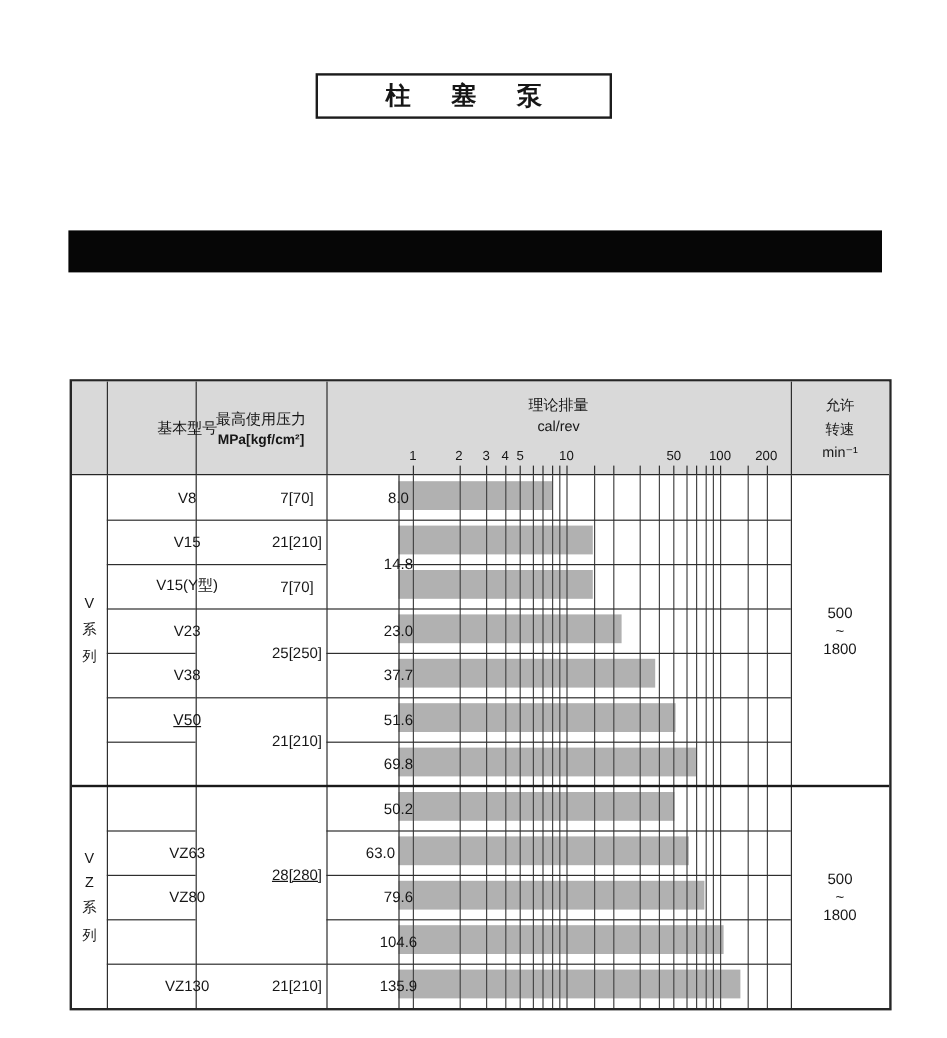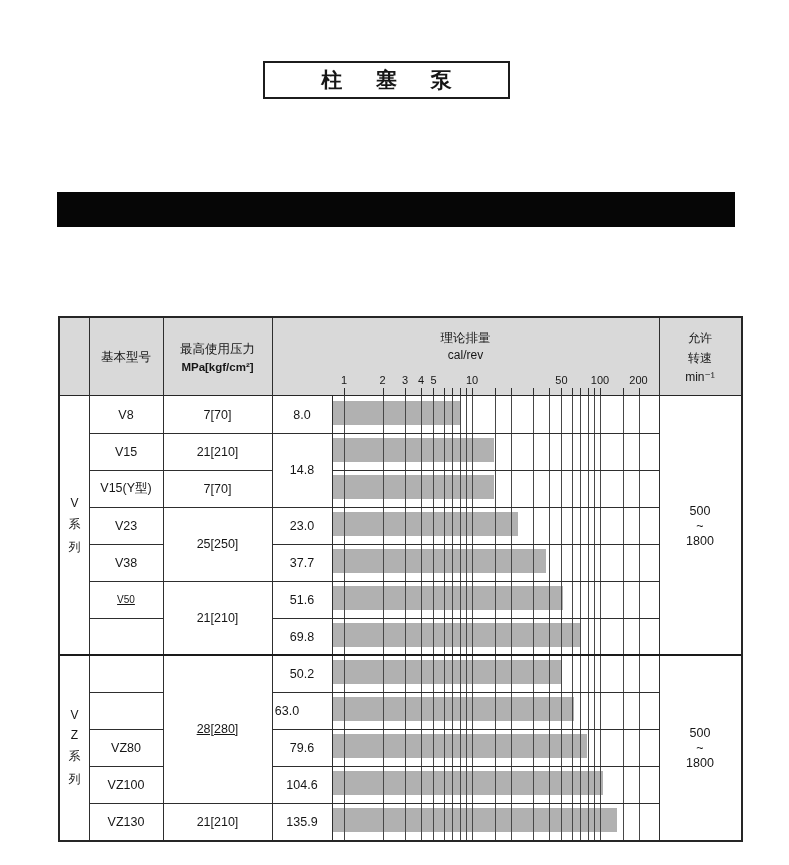--- a/index.html
+++ b/index.html
@@ -10,21 +10,21 @@
              display:flex;align-items:center;justify-content:center;background:#ffffff;}
   .title-text{font-size:21px;font-weight:bold;letter-spacing:14px;text-indent:14px;white-space:nowrap;}
   .banner{left:57px;top:192px;width:678px;height:35px;background:#060606;}
   .spec-table{left:58px;top:316px;width:681px;height:522px;border:2px solid #262626;background:#ffffff;}
   .hdr-bg{left:0;top:0;width:681px;height:78px;background:#d9d9d9;border-bottom:1px solid #262626;box-sizing:border-box;}
   .vline{width:1px;background:#2e2e2e;}
   .hline{height:1px;background:#2e2e2e;}
   .thick{height:2px;background:#1a1a1a;}
   .grid{width:1px;background:#474747;}
   .bar{background:#b1b1b1;}
-  .cell-text{display:flex;align-items:center;justify-content:center;text-align:right;white-space:nowrap;}
+  .cell-text{display:flex;align-items:center;justify-content:center;text-align:right;white-space:nowrap;padding-left:30px;}
   .col-center{display:flex;flex-direction:column;align-items:center;justify-content:center;text-align:center;}
   .tick-label{font-size:11px;transform:translateX(-50%);white-space:nowrap;}
 </style>
 </head>
 <body>
 
 <div class="page">
   <div class="abs title-box">
     <span class="title-text">柱 塞 泵</span>
   </div>
@@ -161,30 +161,30 @@
         <div class="abs cell-text" style="left: 29px; top: 37px; width: 74px; height: 37px; font-size: 12.5px;">V15</div>
         <div class="abs cell-text" style="left: 103px; top: 37px; width: 109px; height: 37px; font-size: 12.5px;">21[210]</div>
         <div class="abs cell-text" style="left: 212px; top: 37px; width: 60px; height: 74px; font-size: 12.5px;">14.8</div>
         <div class="abs cell-text" style="left: 29px; top: 74px; width: 74px; height: 37px; font-size: 12.5px;">V15(Y型)</div>
         <div class="abs cell-text" style="left: 103px; top: 74px; width: 109px; height: 37px; font-size: 12.5px;">7[70]</div>
         <div class="abs cell-text" style="left: 29px; top: 111px; width: 74px; height: 37px; font-size: 12.5px;">V23</div>
         <div class="abs cell-text" style="left: 103px; top: 111px; width: 109px; height: 74px; font-size: 12.5px;">25[250]</div>
         <div class="abs cell-text" style="left: 212px; top: 111px; width: 60px; height: 37px; font-size: 12.5px;">23.0</div>
         <div class="abs cell-text" style="left: 29px; top: 148px; width: 74px; height: 37px; font-size: 12.5px;">V38</div>
         <div class="abs cell-text" style="left: 212px; top: 148px; width: 60px; height: 37px; font-size: 12.5px;">37.7</div>
-        <div class="abs cell-text" style="left: 29px; top: 185px; width: 74px; height: 37px; font-size: 10px; text-decoration: underline;">V50</div>
+        <div class="abs cell-text" style="left: 29px; top: 185px; width: 74px; height: 37px; font-size: 13px; text-decoration: underline;">V50</div>
         <div class="abs cell-text" style="left: 103px; top: 185px; width: 109px; height: 74px; font-size: 12.5px;">21[210]</div>
         <div class="abs cell-text" style="left: 212px; top: 185px; width: 60px; height: 37px; font-size: 12.5px;">51.6</div>
         <div class="abs cell-text" style="left: 212px; top: 222px; width: 60px; height: 37px; font-size: 12.5px;">69.8</div>
         <div class="abs cell-text" style="left: 103px; top: 259px; width: 109px; height: 148px; font-size: 12.5px; text-decoration: underline;">28[280]</div>
         <div class="abs cell-text" style="left: 212px; top: 259px; width: 60px; height: 37px; font-size: 12.5px;">50.2</div>
+        <div class="abs cell-text" style="left: 29px; top: 296px; width: 74px; height: 37px; font-size: 12.5px;">VZ63</div>
         <div class="abs cell-text" style="left: 200px; top: 296px; width: 54px; height: 37px; font-size: 12.5px;">63.0</div>
         <div class="abs cell-text" style="left: 29px; top: 333px; width: 74px; height: 37px; font-size: 12.5px;">VZ80</div>
         <div class="abs cell-text" style="left: 212px; top: 333px; width: 60px; height: 37px; font-size: 12.5px;">79.6</div>
-        <div class="abs cell-text" style="left: 29px; top: 370px; width: 74px; height: 37px; font-size: 12.5px;">VZ100</div>
         <div class="abs cell-text" style="left: 212px; top: 370px; width: 60px; height: 37px; font-size: 12.5px;">104.6</div>
         <div class="abs cell-text" style="left: 29px; top: 407px; width: 74px; height: 37px; font-size: 12.5px;">VZ130</div>
         <div class="abs cell-text" style="left: 103px; top: 407px; width: 109px; height: 37px; font-size: 12.5px;">21[210]</div>
         <div class="abs cell-text" style="left: 212px; top: 407px; width: 60px; height: 37px; font-size: 12.5px;">135.9</div>
         <div class="abs col-center" style="left: 0px; top: 0px; width: 29px; height: 259px; gap: 6px;">
           <div style="font-size: 12px;">V</div>
           <div style="font-size: 12px;">系</div>
           <div style="font-size: 12px;">列</div>
         </div>
         <div class="abs col-center" style="left: 599px; top: 0px; width: 82px; height: 259px; gap: 1px;">

